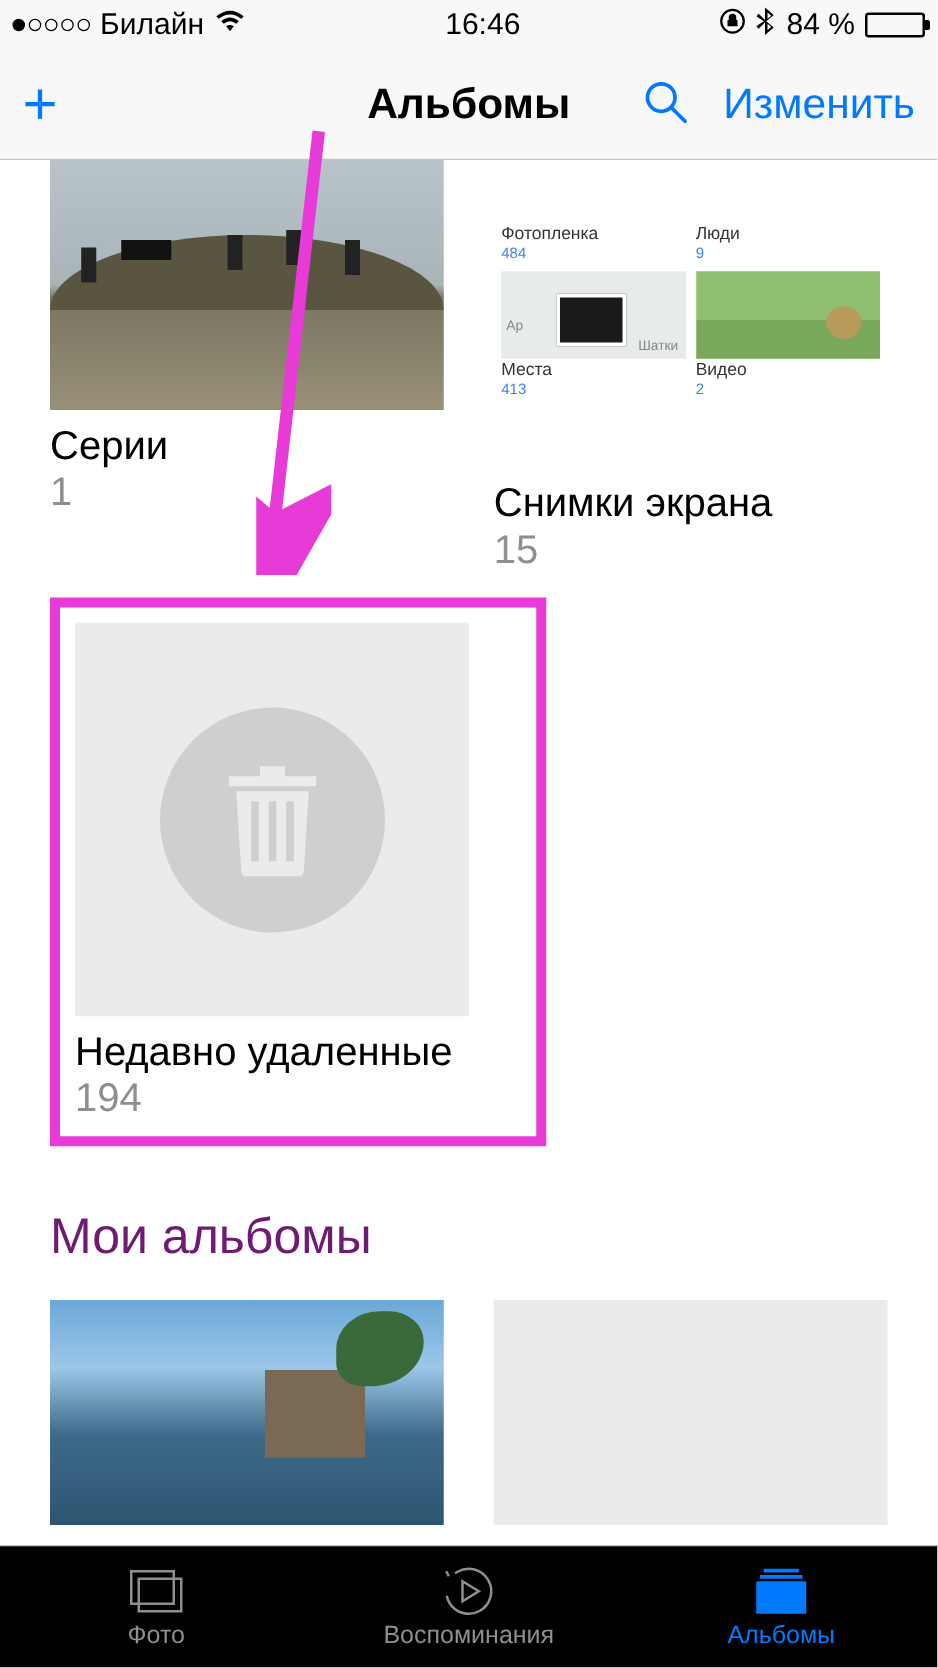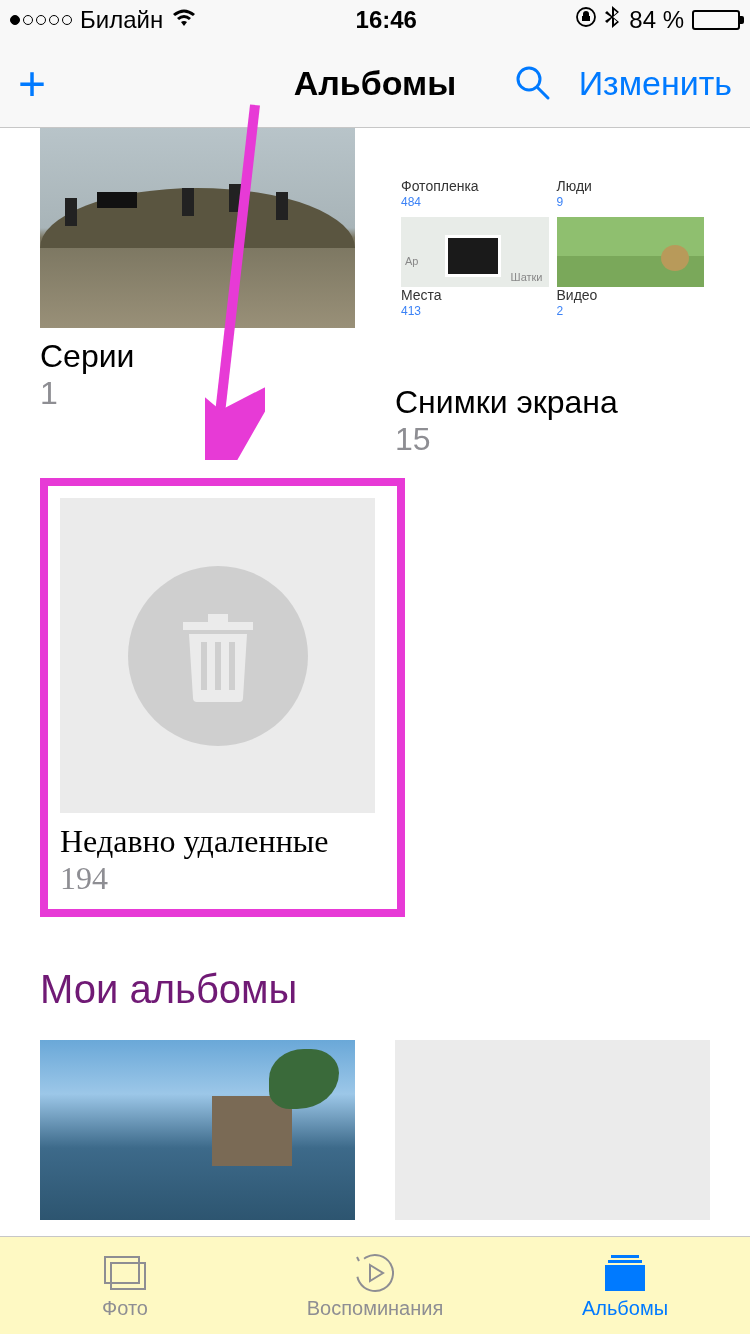--- a/index.html
+++ b/index.html
@@ -19,21 +19,21 @@
     display: flex;
     align-items: center;
     justify-content: space-between;
     padding: 0 10px;
     font-size: 24px;
   }
   .status-left, .status-right { display: flex; align-items: center; gap: 8px; }
   .status-dots { display: flex; gap: 3px; align-items: center; }
   .dot { width: 10px; height: 10px; border-radius: 50%; border: 1.5px solid #000; }
   .dot.filled { background: #000; }
-  .status-time { font-weight: 700; }
+  .status-time { font-weight: 400; }
   .battery {
     display: inline-block; width: 48px; height: 20px;
     border: 2px solid #000; border-radius: 3px; position: relative;
   }
   .battery::after {
     content: ""; position: absolute; right: -6px; top: 4px;
     width: 4px; height: 8px; background: #000; border-radius: 0 2px 2px 0;
   }
   .battery-fill { height: 100%; background: #000; width: 84%; }
 
@@ -106,21 +106,21 @@
     position: relative;
   }
   .mini-field::after {
     content: ""; position: absolute; right: 10%; top: 40%; width: 28px; height: 26px;
     border-radius: 50%; background: #b89a5a;
   }
   .mini-label { font-size: 14px; color: #333; line-height: 1.2; }
   .mini-sub { font-size: 12px; color: #3b82f6; }
 
   
-  .highlight-box { border: 8px solid #e73ad6; padding: 12px; width: 365px; margin-top: 10px; font-family: Liberation Serif, serif; }
+  .highlight-box { border: 8px solid #e73ad6; padding: 12px; width: 397px; margin-top: 10px; }
   .trash-thumb {
     width: 315px; height: 315px; background: #ebebeb;
     display: flex; align-items: center; justify-content: center;
   }
   .trash-circle {
     width: 180px; height: 180px; border-radius: 50%; background: #cfcfcf;
     display: flex; align-items: center; justify-content: center;
   }
   .trash-icon svg { width: 90px; height: 100px; }
 
@@ -141,21 +141,21 @@
   }
   .thumb-sea::after {
     content: ""; position: absolute; right: 5%; top: 5%; width: 70px; height: 60px;
     background: #3a6a3a; border-radius: 50% 40% 60% 30%;
   }
   .thumb-empty { background: #ebebeb; }
 
   
   .tab-bar {
     position: absolute; bottom: 0; left: 0; right: 0; height: 98px;
-    background: #fef9c3; border-top: 1px solid #c7c7c7;
+    background: #000000; border-top: 1px solid #c7c7c7;
     display: flex;
   }
   .tab-item {
     flex: 1; display: flex; flex-direction: column; align-items: center;
     justify-content: center; gap: 2px;
   }
   .tab-label { font-size: 20px; color: #8e8e93; }
   .tab-item.active .tab-label { color: #007aff; }
   .tab-icon { width: 50px; height: 44px; display: flex; align-items: center; justify-content: center; }
 

